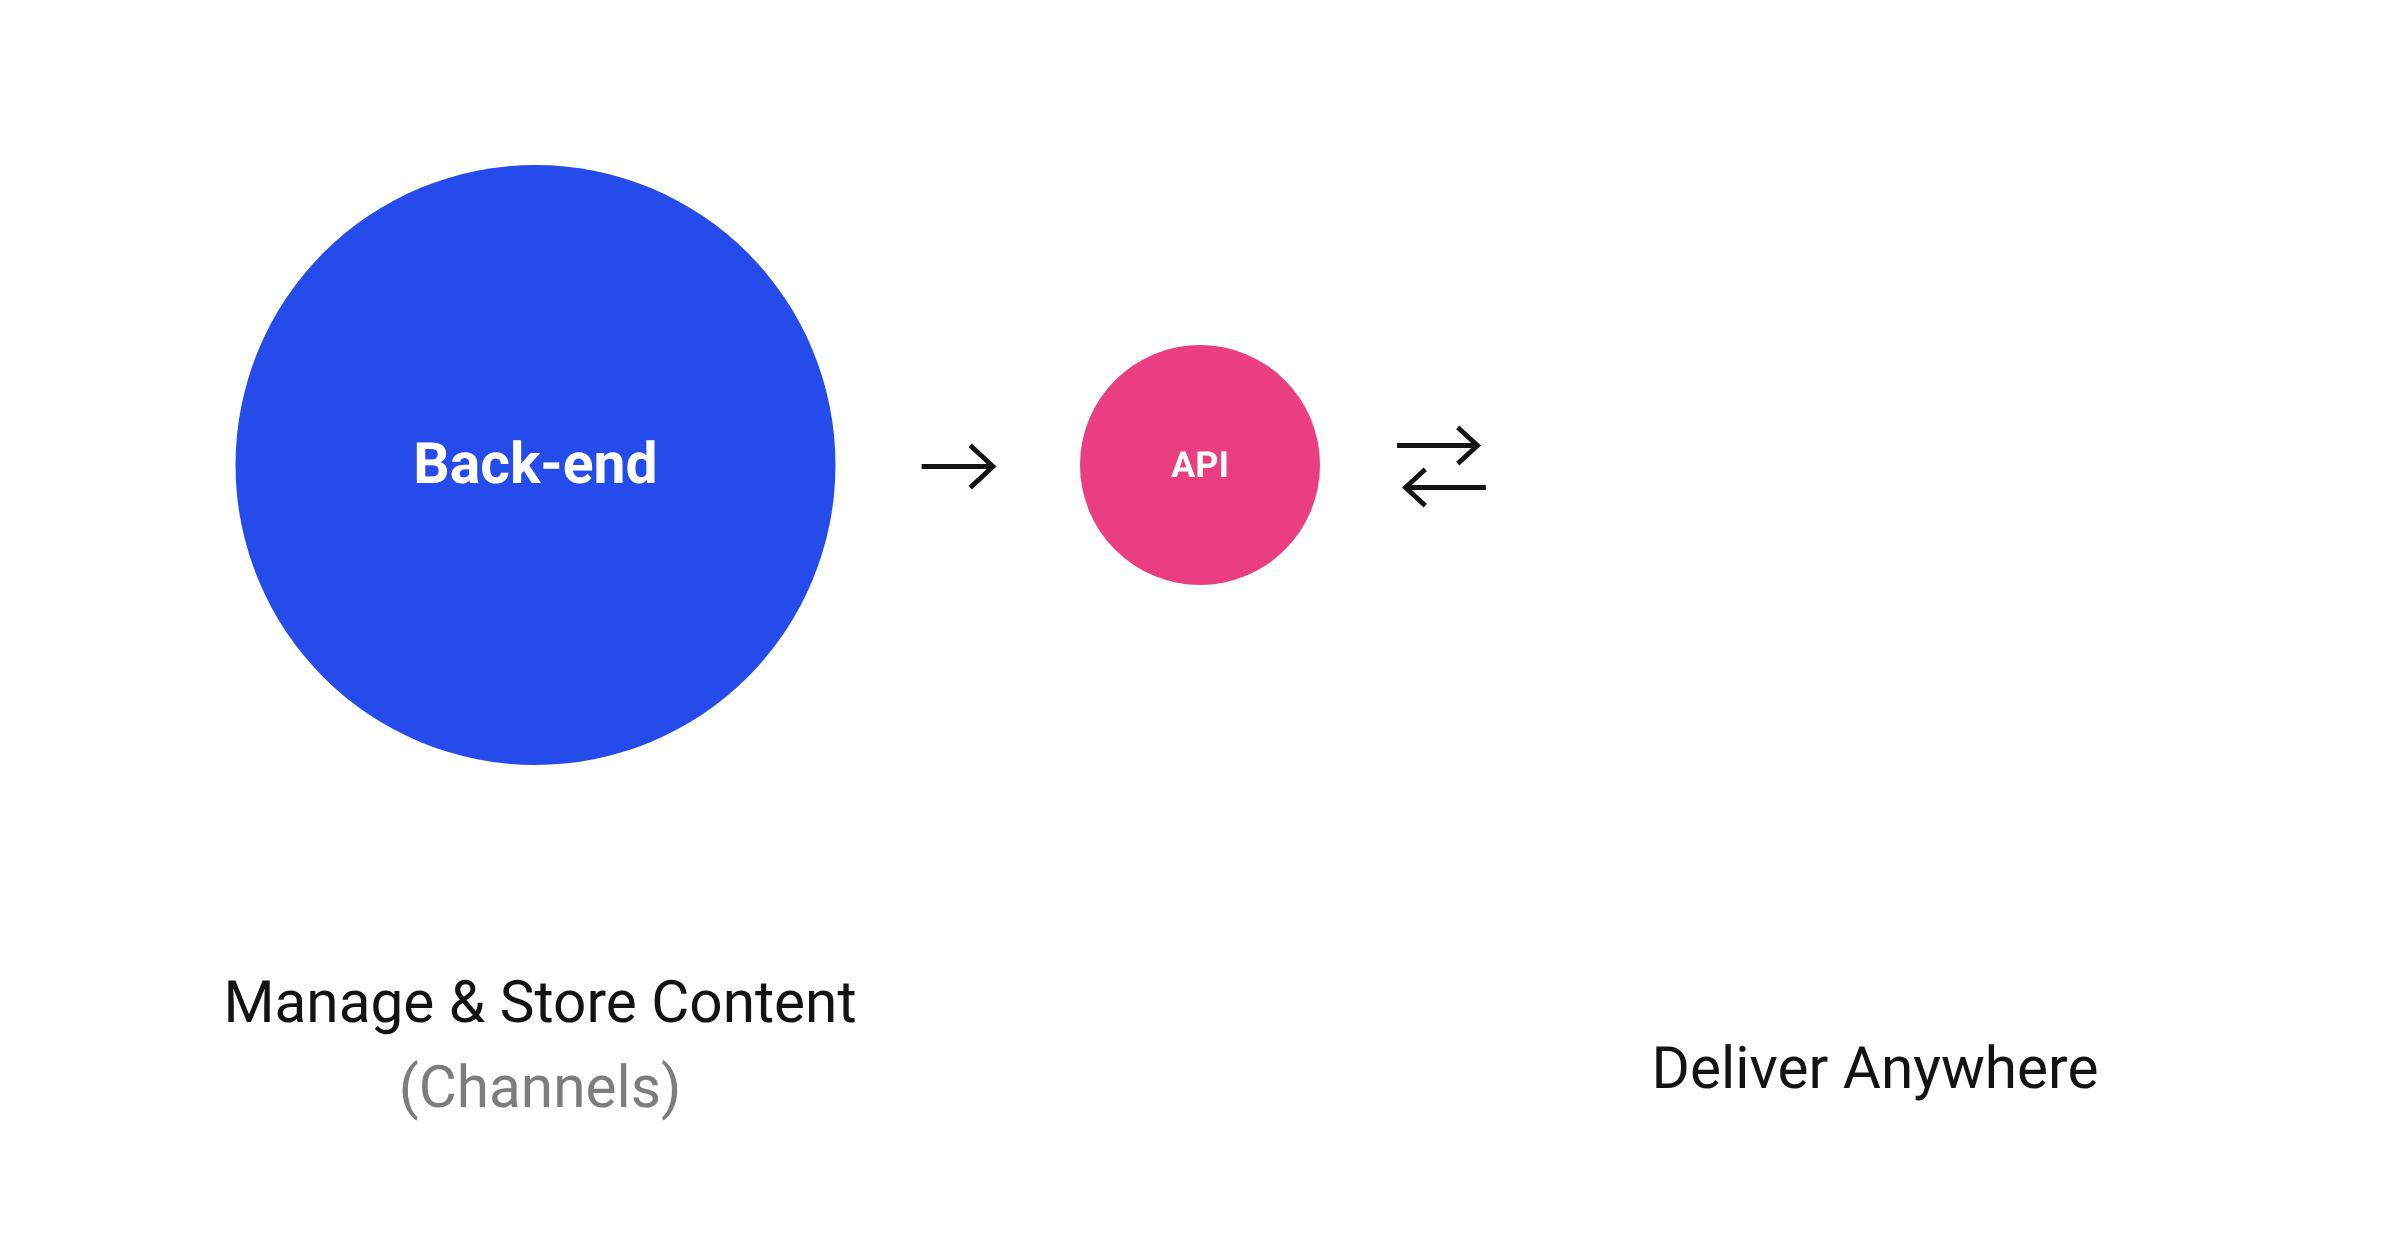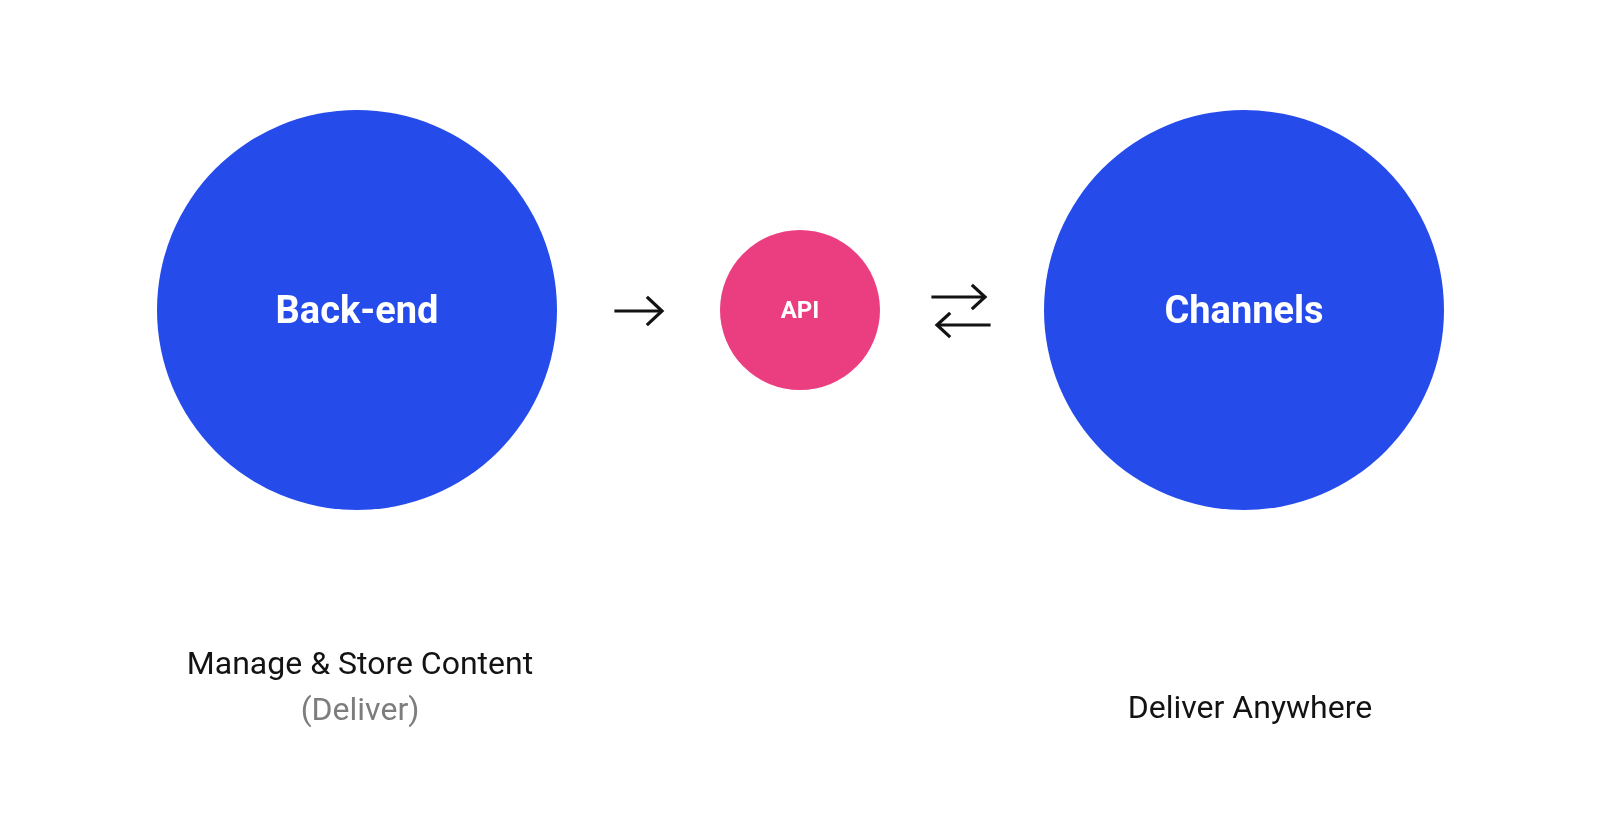--- a/index.html
+++ b/index.html
@@ -40,21 +40,21 @@
     display: block;
   }
   .bidir {
     position: absolute;
     display: block;
   }
   .caption {
     position: absolute;
     text-align: center;
     color: #131313;
-    font-size: 32px;
+    font-size: 39px;
     line-height: 1.45;
     font-weight: 400;
   }
   .caption .sub {
     color: #7d7d7d;
     display: block;
   }
 </style>
 </head>
 <body>
@@ -80,26 +80,23 @@
     <g stroke="#131313" stroke-width="3.2" fill="none" stroke-linecap="square">
 
       <line x1="8" y1="21" x2="58" y2="21"></line>
       <polyline points="48,10 60,21 48,32"></polyline>
 
       <line x1="14" y1="49" x2="64" y2="49"></line>
       <polyline points="24,38 12,49 24,60"></polyline>
     </g>
   </svg>
 
-  <div class="circle big-blue" style="left:1044px; top:110px; background:#254BEB;">
-    <span>Channels</span>
-  </div>
 
   <div class="caption" style="left:100px; top:640px; width:520px;">
     <span>Manage &amp; Store Content</span>
-    <span class="sub">(Deliver)</span>
+    <span class="sub">(Channels)</span>
   </div>
 
   <div class="caption" style="left:990px; top:640px; width:520px;margin-top:44px;">
     <span>Deliver Anywhere</span>
   </div>
 
 </div>
 
 </body></html>

